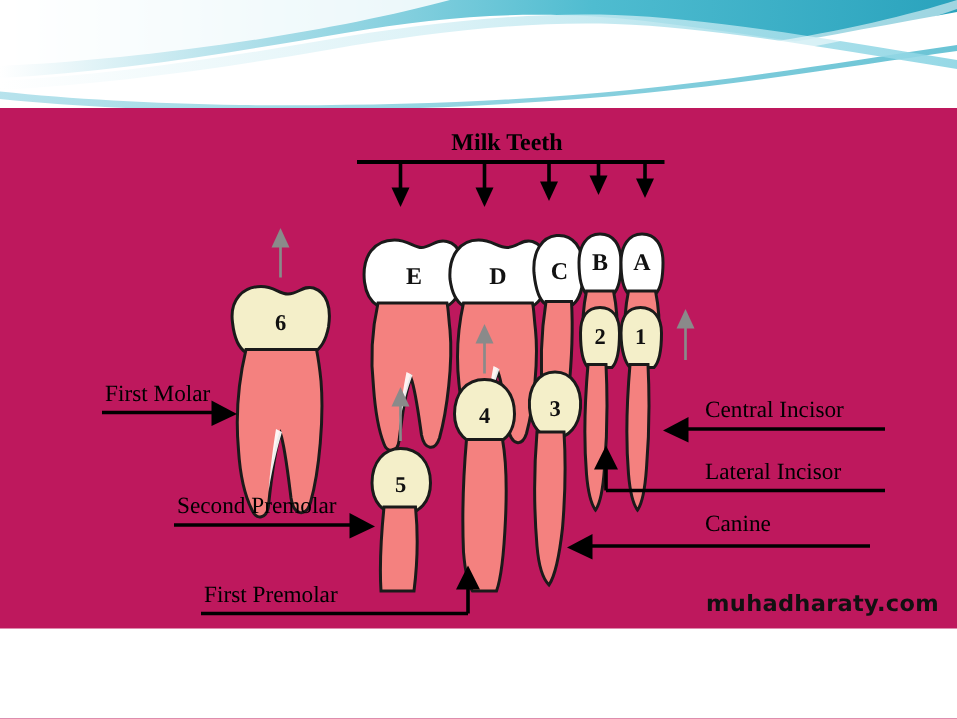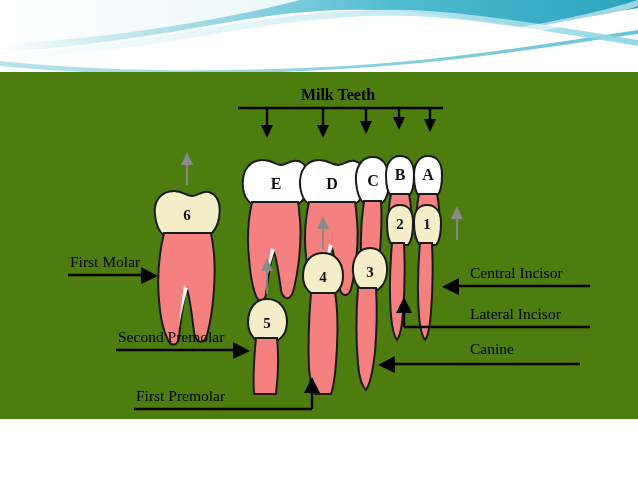--- a/index.html
+++ b/index.html
@@ -2,21 +2,21 @@
 <html><head>
 <meta charset="utf-8">
 <style>
   html,body{margin:0;padding:0;}
   body{
     width:638px;height:479px;overflow:hidden;
     background:#ffffff;
     font-family:"Liberation Serif", serif;
     position:relative;
   }
-  #slide{position:absolute;inset:0;width:638px;height:419px;background:#4d7c0f;}
+  #slide{position:absolute;inset:0;width:638px;height:419px;background:#be185d;}
   #banner{position:absolute;left:0;top:0;width:638px;height:72px;}
   #diagram{position:absolute;left:0;top:72px;width:638px;height:360px;}
   #watermark{
     position:absolute;right:12px;bottom:8px;
     font-family:"DejaVu Sans", sans-serif;
     font-weight:bold;font-size:15px;color:#111;letter-spacing:.2px;
   }
   text{font-family:"Liberation Serif", serif;}
   .lbl{font-size:15.5px;fill:#000;font-weight:400;}
   .toothnum{font-size:15px;font-weight:bold;fill:#111;}
@@ -205,13 +205,14 @@
     </g>
 
     <g>
       <text class="lbl" x="470" y="282">Canine</text>
       <line x1="580" y1="292" x2="392" y2="292" stroke="#000" stroke-width="2.4"></line>
       <path d="M395,284 L378,293 L395,301 Z" fill="#000"></path>
     </g>
 
   </svg>
 
+  <div id="watermark">muhadharaty.com</div>
 </div>
 
 </body></html>

